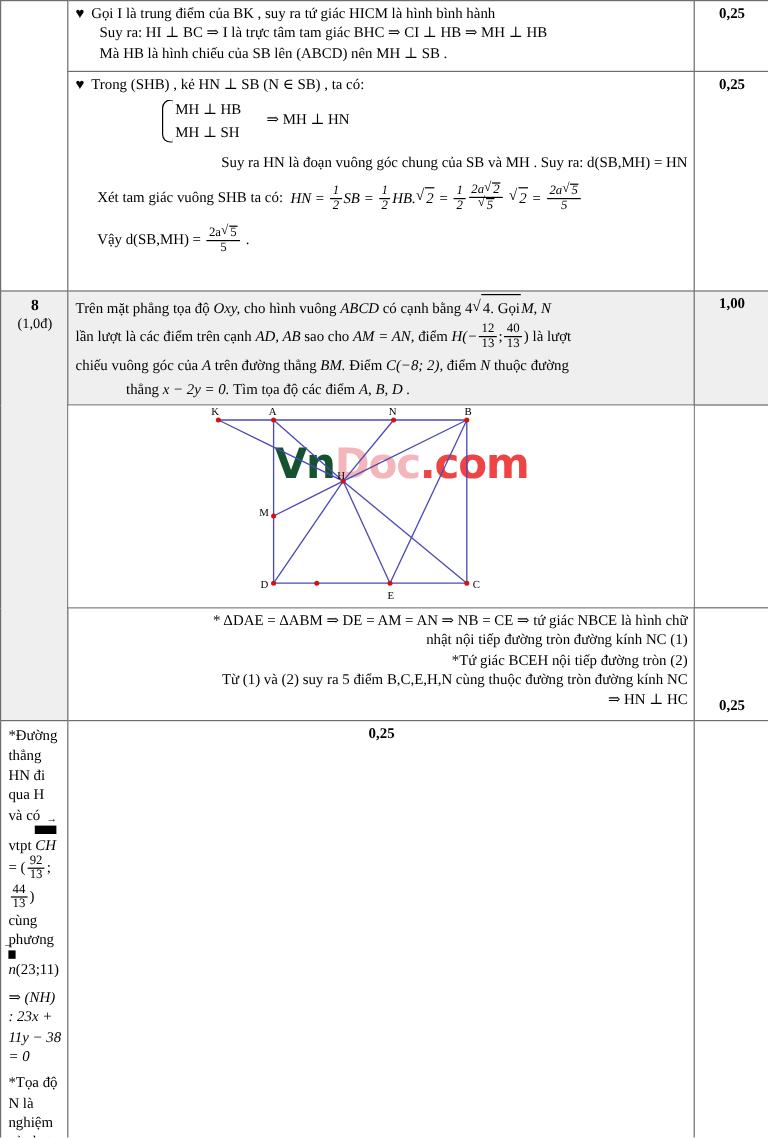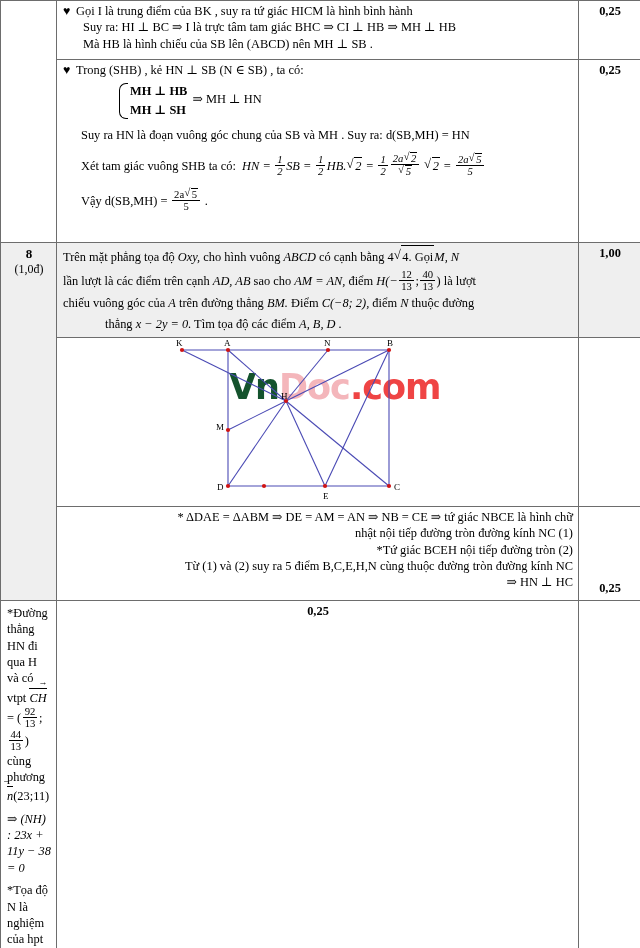--- a/index.html
+++ b/index.html
@@ -85,35 +85,35 @@
     position: absolute; left: 0; top: -0.06em;
     font-size: 1.04em;
   }
   .sqrt > .rad {
     display: inline-block;
     border-top: 1px solid #000;
     padding: 0 1px 0 1px;
   }
 
   
-  .sys { display: inline-block; vertical-align: middle; position: relative; padding-left: 13px; margin: 0 2px; font-weight: bold;}
+  .sys { display: inline-block; vertical-align: middle; position: relative; padding-left: 13px; margin: 0 18px;}
   .sys::before {
     content: "";
     position: absolute;
     left: 2px; top: 1px; bottom: 1px;
     width: 8px;
     border: 1.4px solid #000;
     border-right: none;
     border-radius: 7px 0 0 7px;
   }
   .sys .row { display: block; line-height: 1.5; white-space: nowrap; }
 
   
   .vec { display: inline-block; position: relative; padding-top: 1px; }
-  .vec > .vb { border-top: 1px solid #000000; display:inline-block; padding-top:1px;}
+  .vec > .vb { border-top: 7px solid #000000; display:inline-block; padding-top:1px;}
   .vec::after {
     content: "\2192";
     position: absolute; right: -1px; top: -9px;
     font-size: 9px; line-height: 1;
   }
   .vec1::after { right: 2px; }
 
   
   .figwrap {
     position: relative;
@@ -170,21 +170,21 @@
       <div class="line">
         <span class="hrt">♥</span><span>Trong (SHB) , kẻ HN ⊥ SB (N ∈ SB) , ta có:</span>
       </div>
       <div class="indent2" style="margin-top:4px;">
         <span class="sys">
           <span class="row">MH ⊥ HB</span>
           <span class="row">MH ⊥ SH</span>
         </span>
         <span>⇒ MH ⊥ HN</span>
       </div>
-      <div class="line" style="margin-top:7px; padding-left:18px;">
+      <div class="line" style="margin-top:7px; padding-left:18px;text-align:right;">
         <span>Suy ra HN là đoạn vuông góc chung của SB và MH . Suy ra: d(SB,MH) = HN</span>
       </div>
       <div class="line" style="margin-top:9px; padding-left:18px;">
         <span>Xét tam giác vuông SHB ta có:</span>
         <span class="mi">
           &nbsp;HN = <span class="frac"><span>1</span><span class="den">2</span></span>SB =
           <span class="frac"><span>1</span><span class="den">2</span></span>HB.<span class="sqrt"><span class="rad">2</span></span> =
           <span class="frac"><span>1</span><span class="den">2</span></span><span class="frac"><span>2a<span class="sqrt"><span class="rad">2</span></span></span><span class="den"><span class="sqrt"><span class="rad">5</span></span></span></span>
           <span class="sqrt"><span class="rad">2</span></span> =
           <span class="frac"><span>2a<span class="sqrt"><span class="rad">5</span></span></span><span class="den">5</span></span>

